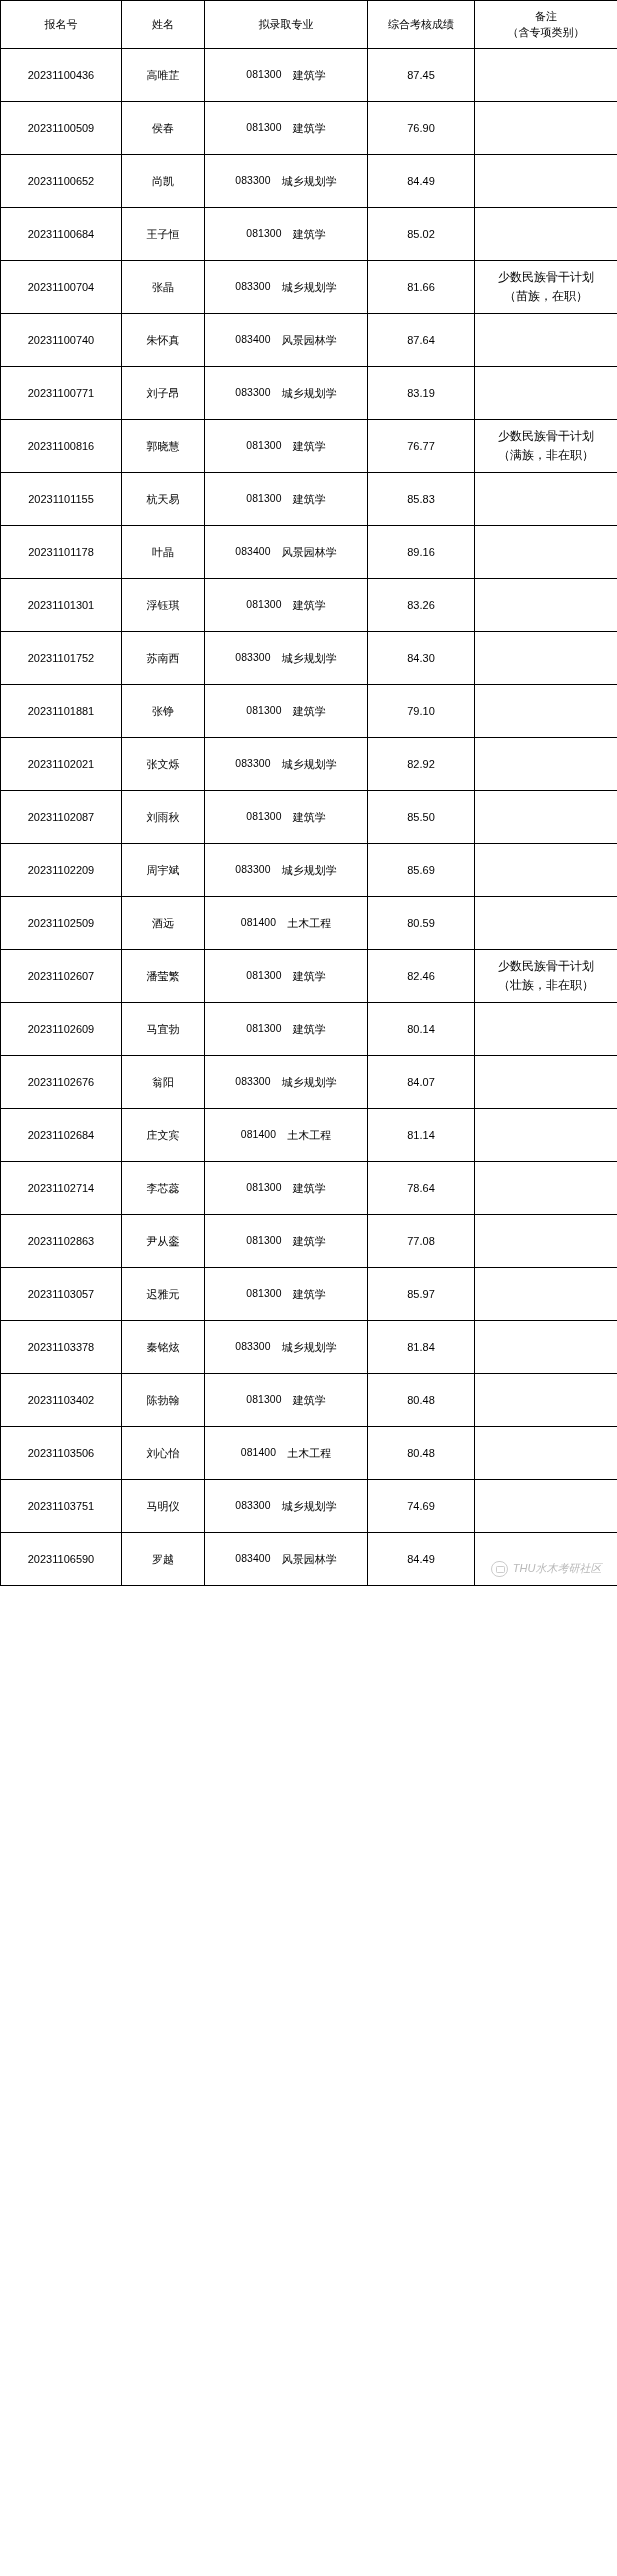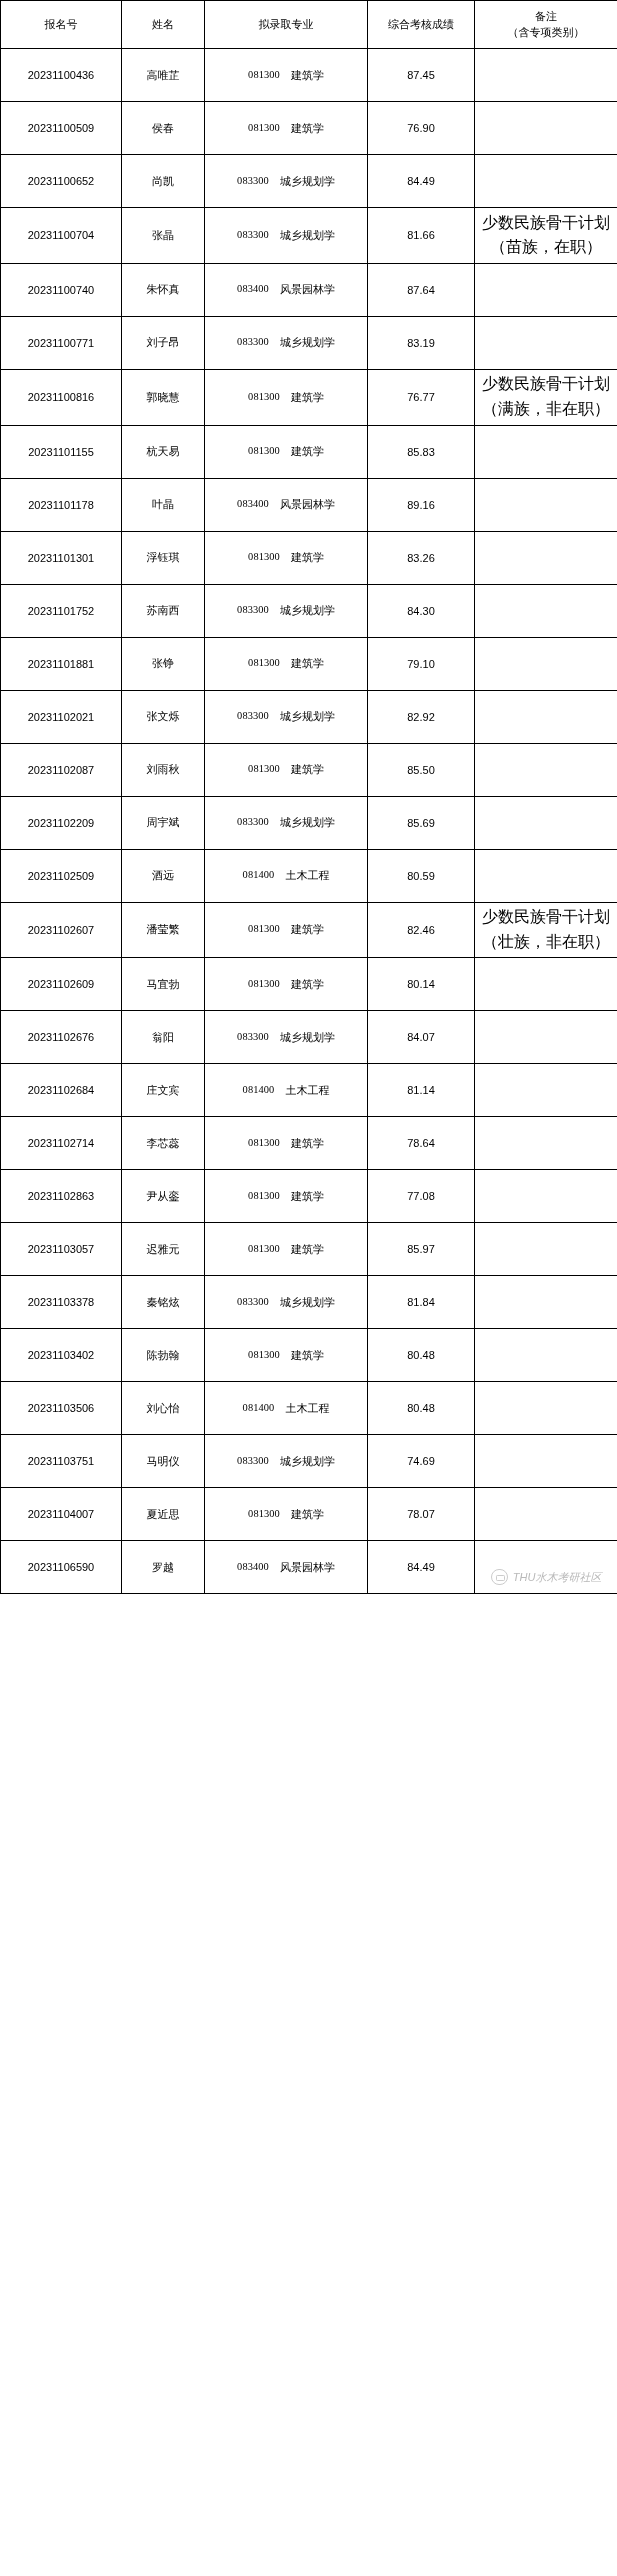--- a/index.html
+++ b/index.html
@@ -40,36 +40,35 @@
     height: 47px;
     font-weight: normal;
     line-height: 1.5;
   }
   table.admission tbody td {
     height: 52px;
     font-weight: normal;
   }
   .major-cell {
     display: flex;
-    align-items: flex-start;
+    align-items: flex-end;
     justify-content: center;
     gap: 11px;
     line-height: 1;
-    font-family: Liberation Serif, serif;
   }
   .major-code {
     font-size: 10.4px;
     letter-spacing: 0.1px;
   }
   .major-name {
     font-size: 11px;
   }
   .note-cell {
     line-height: 1.55;
-    font-size: 16px;
+    font-size: 12px;
     padding: 2.6px 3.9px;
   }
   .hdr-two-line {
     line-height: 1.45;
   }
   .watermark {
     position: absolute;
     right: 15.6px;
     bottom: 9px;
     display: flex;
@@ -169,20 +168,36 @@
             </div>
           </td>
           <td>84.49</td>
           <td>
             <div class="note-cell">
               <div></div>
             </div>
           </td>
         </tr>
         <tr>
+          <td>20231100684</td>
+          <td>王子恒</td>
+          <td>
+            <div class="major-cell">
+              <span class="major-code">081300</span>
+              <span class="major-name">建筑学</span>
+            </div>
+          </td>
+          <td>85.02</td>
+          <td>
+            <div class="note-cell">
+              <div></div>
+            </div>
+          </td>
+        </tr>
+        <tr>
           <td>20231100704</td>
           <td>张晶</td>
           <td>
             <div class="major-cell">
               <span class="major-code">083300</span>
               <span class="major-name">城乡规划学</span>
             </div>
           </td>
           <td>81.66</td>
           <td>
@@ -549,36 +564,20 @@
         <tr>
           <td>20231103751</td>
           <td>马明仪</td>
           <td>
             <div class="major-cell">
               <span class="major-code">083300</span>
               <span class="major-name">城乡规划学</span>
             </div>
           </td>
           <td>74.69</td>
-          <td>
-            <div class="note-cell">
-              <div></div>
-            </div>
-          </td>
-        </tr>
-        <tr>
-          <td>20231104007</td>
-          <td>夏近思</td>
-          <td>
-            <div class="major-cell">
-              <span class="major-code">081300</span>
-              <span class="major-name">建筑学</span>
-            </div>
-          </td>
-          <td>78.07</td>
           <td>
             <div class="note-cell">
               <div></div>
             </div>
           </td>
         </tr>
         <tr>
           <td>20231106590</td>
           <td>罗越</td>
           <td>

